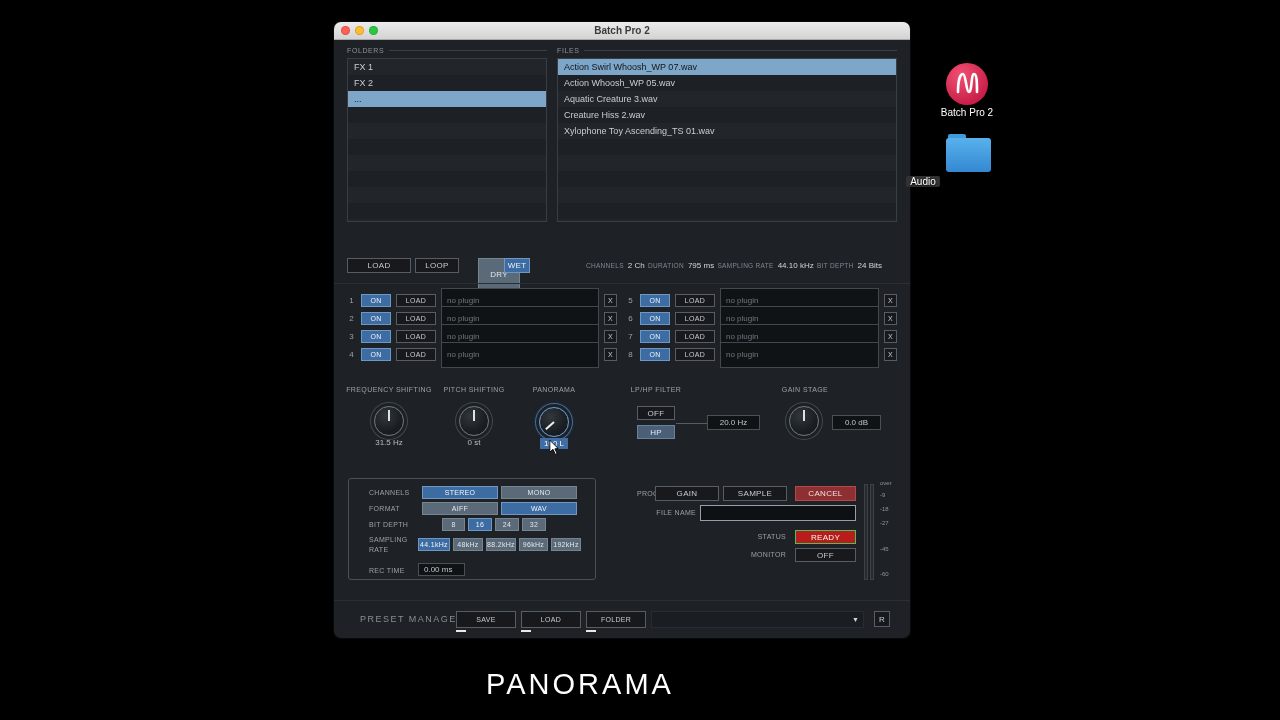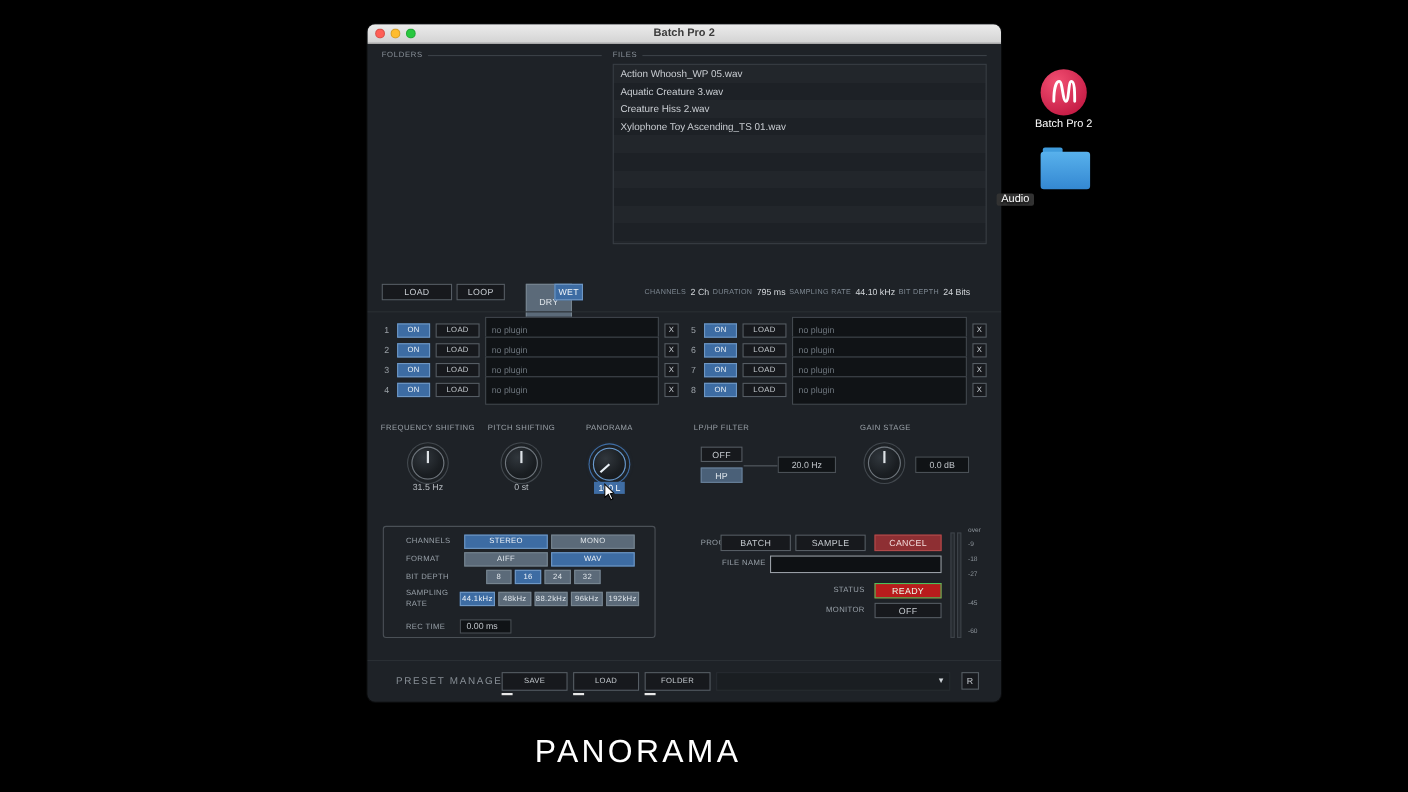--- a/index.html
+++ b/index.html
@@ -133,22 +133,36 @@
 
     <div class="sect-label" style="left:13px; top:25px; width:200px;">
       <span>FOLDERS</span>
         <span class="rule"></span>
     </div>
     <div class="sect-label" style="left:223px; top:25px; width:340px;">
       <span>FILES</span>
         <span class="rule"></span>
     </div>
 
+    <div class="listpanel" style="left:13px; top:36px; width:200px; height:164px;">
+      <div class="lrow">
+          <span>FX 1</span>
+        </div>
+      <div class="lrow">
+          <span>FX 2</span>
+        </div>
+      <div class="lrow selected">
+          <span>...</span>
+        </div>
+    </div>
 
     <div class="listpanel" style="left:223px; top:36px; width:340px; height:164px;">
+      <div class="lrow selected">
+          <span>Action Swirl Whoosh_WP 07.wav</span>
+        </div>
       <div class="lrow">
           <span>Action Whoosh_WP 05.wav</span>
         </div>
       <div class="lrow">
           <span>Aquatic Creature 3.wav</span>
         </div>
       <div class="lrow">
           <span>Creature Hiss 2.wav</span>
         </div>
       <div class="lrow">
@@ -298,21 +312,21 @@
       <span class="btn obtn slate" style="left:104px; top:59px; width:30px;">48kHz</span>
       <span class="btn obtn slate" style="left:137px; top:59px; width:30px;">88.2kHz</span>
       <span class="btn obtn slate" style="left:170px; top:59px; width:29px;">96kHz</span>
       <span class="btn obtn slate" style="left:202px; top:59px; width:30px;">192kHz</span>
 
       <div class="olabel" style="left:20px; top:88px;">REC TIME</div>
       <div class="field" style="left:69px; top:84px; width:47px; height:13px;">0.00 ms</div>
     </div>
 
     <div class="plabel" style="left:303px; top:468px;">PROCESS</div>
-    <span class="btn abs" style="left:321px; top:464px; width:64px; height:15px;">BATCH</span>
+    <span class="btn abs" style="left:321px; top:464px; width:64px; height:15px;">GAIN</span>
     <span class="btn abs" style="left:389px; top:464px; width:64px; height:15px;">SAMPLE</span>
     <span class="btn abs redb" style="left:461px; top:464px; width:61px; height:15px;">CANCEL</span>
 
     <div class="plabel" style="left:310px; top:487px; width:52px; text-align:right;">FILE NAME</div>
     <input class="fninput" style="left: 366px; top: 483px; width: 156px; height: 16px;" value="">
 
     <div class="plabel" style="left:400px; top:511px; width:52px; text-align:right;">STATUS</div>
     <span class="btn abs greenb" style="left:461px; top:508px; width:61px; height:14px;">READY</span>
 
     <div class="plabel" style="left:400px; top:529px; width:52px; text-align:right;">MONITOR</div>

